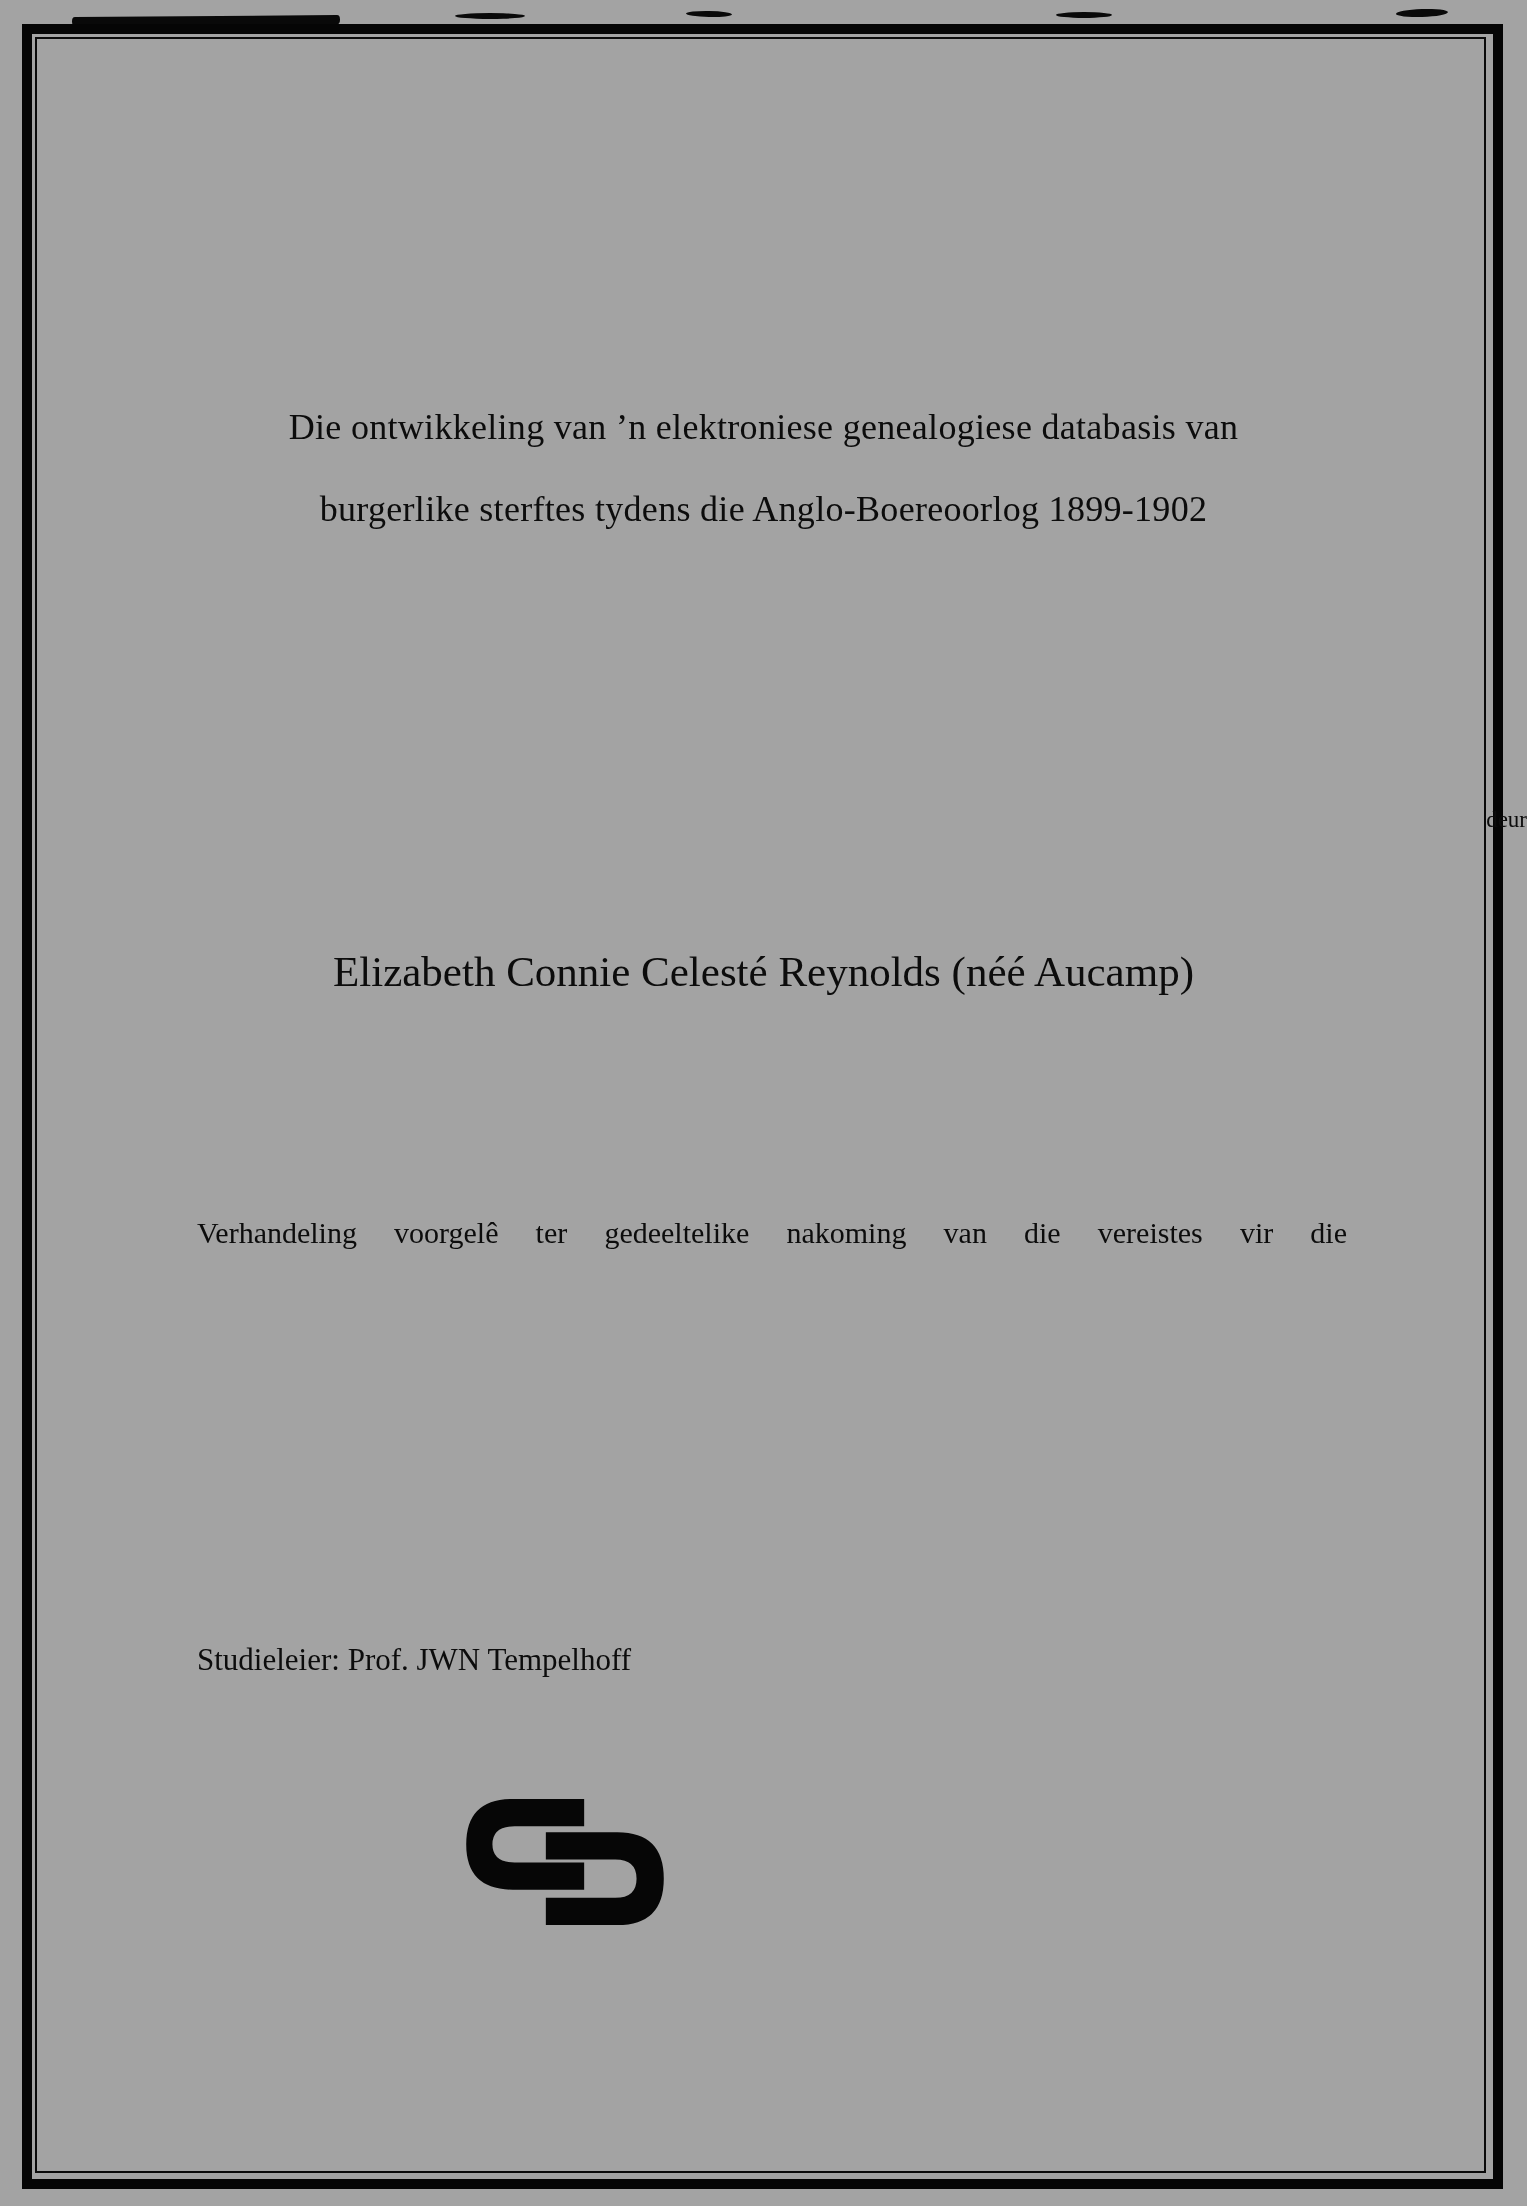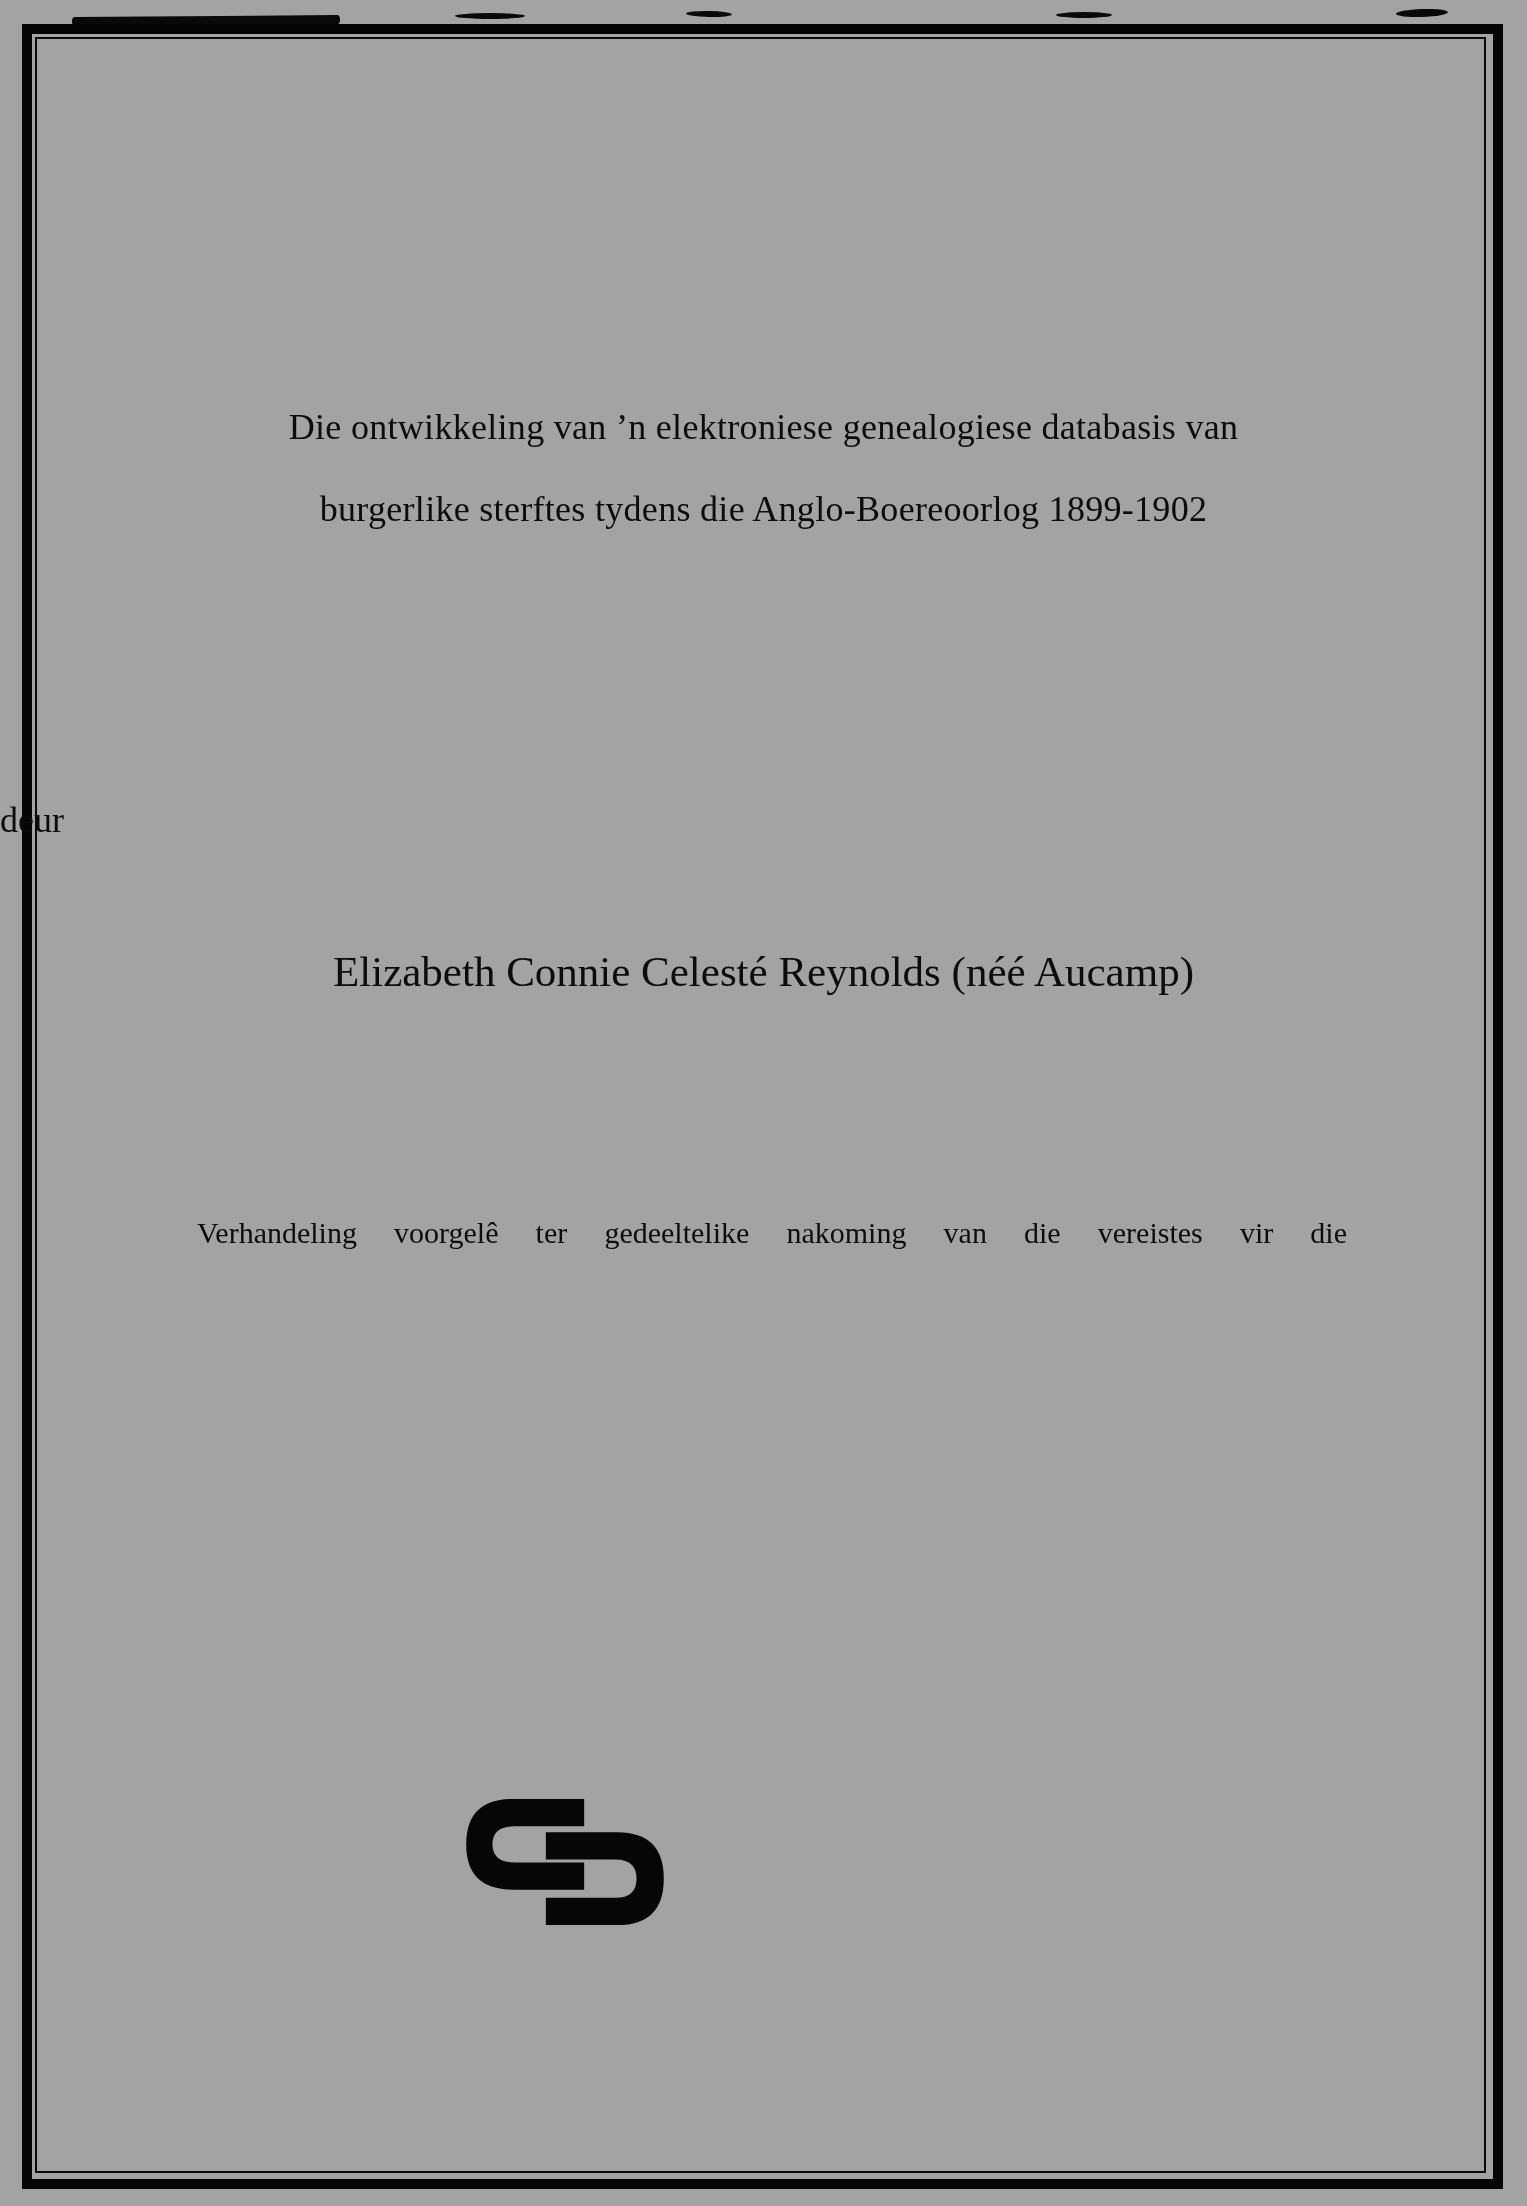--- a/index.html
+++ b/index.html
@@ -47,22 +47,22 @@
     text-align: center;
     font-size: 36px;
     line-height: 82px;
     letter-spacing: 0.3px;
     white-space: nowrap;
   }
 
   .byline {
     position: absolute;
     left: 0; right: 0; top: 802px;
-    text-align: left;
-    font-size: 36px;
+    text-align: right;
+    font-size: 23px;
     line-height: 36px;
   }
 
   .author {
     position: absolute;
     left: 0; right: 0; top: 952px;
     text-align: center;
     font-size: 43px;
     line-height: 40px;
   }
@@ -128,20 +128,21 @@
 
   <div class="byline">deur</div>
 
   <div class="author">Elizabeth Connie Celesté Reynolds (néé Aucamp)</div>
 
   <div class="statement">
     <div class="st-line1">Verhandeling voorgelê ter gedeeltelike nakoming van die vereistes vir die</div>
   </div>
 
   <div class="supervisor-block">
+    <div>Studieleier: Prof. JWN Tempelhoff</div>
   </div>
 
   <svg class="logo-mark" viewBox="0 0 196 126" xmlns="http://www.w3.org/2000/svg" aria-hidden="true">
     <path d="M117,0 H46 Q0,0 0,45 Q0,90 46,90 H117 V63 H48 Q26,63 26,45 Q26,27 48,27 H117 Z"></path>
     <path d="M79,33 H150 Q196,33 196,79 Q196,125 150,125 H79 V98 H148 Q169,98 169,79 Q169,60 148,60 H79 Z"></path>
   </svg>
 
 
 </div>
 

